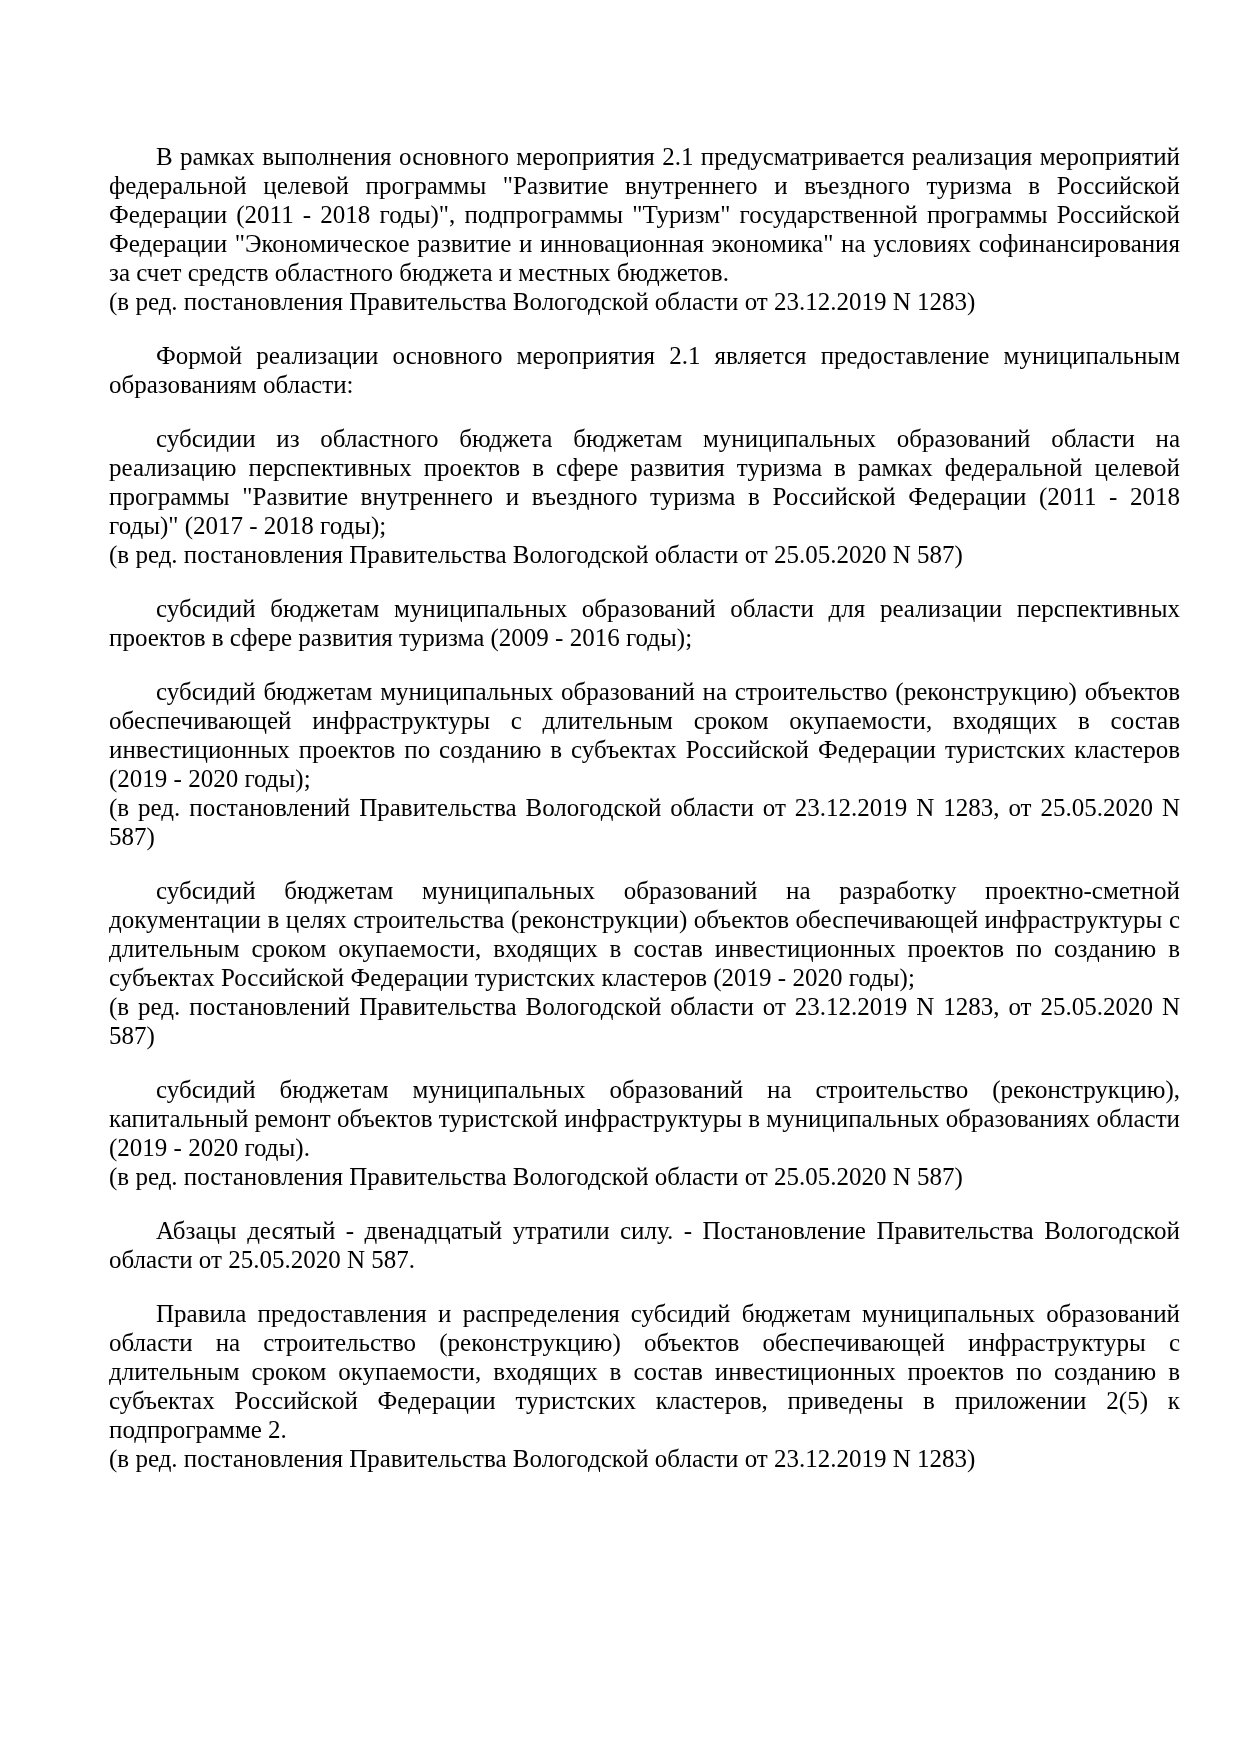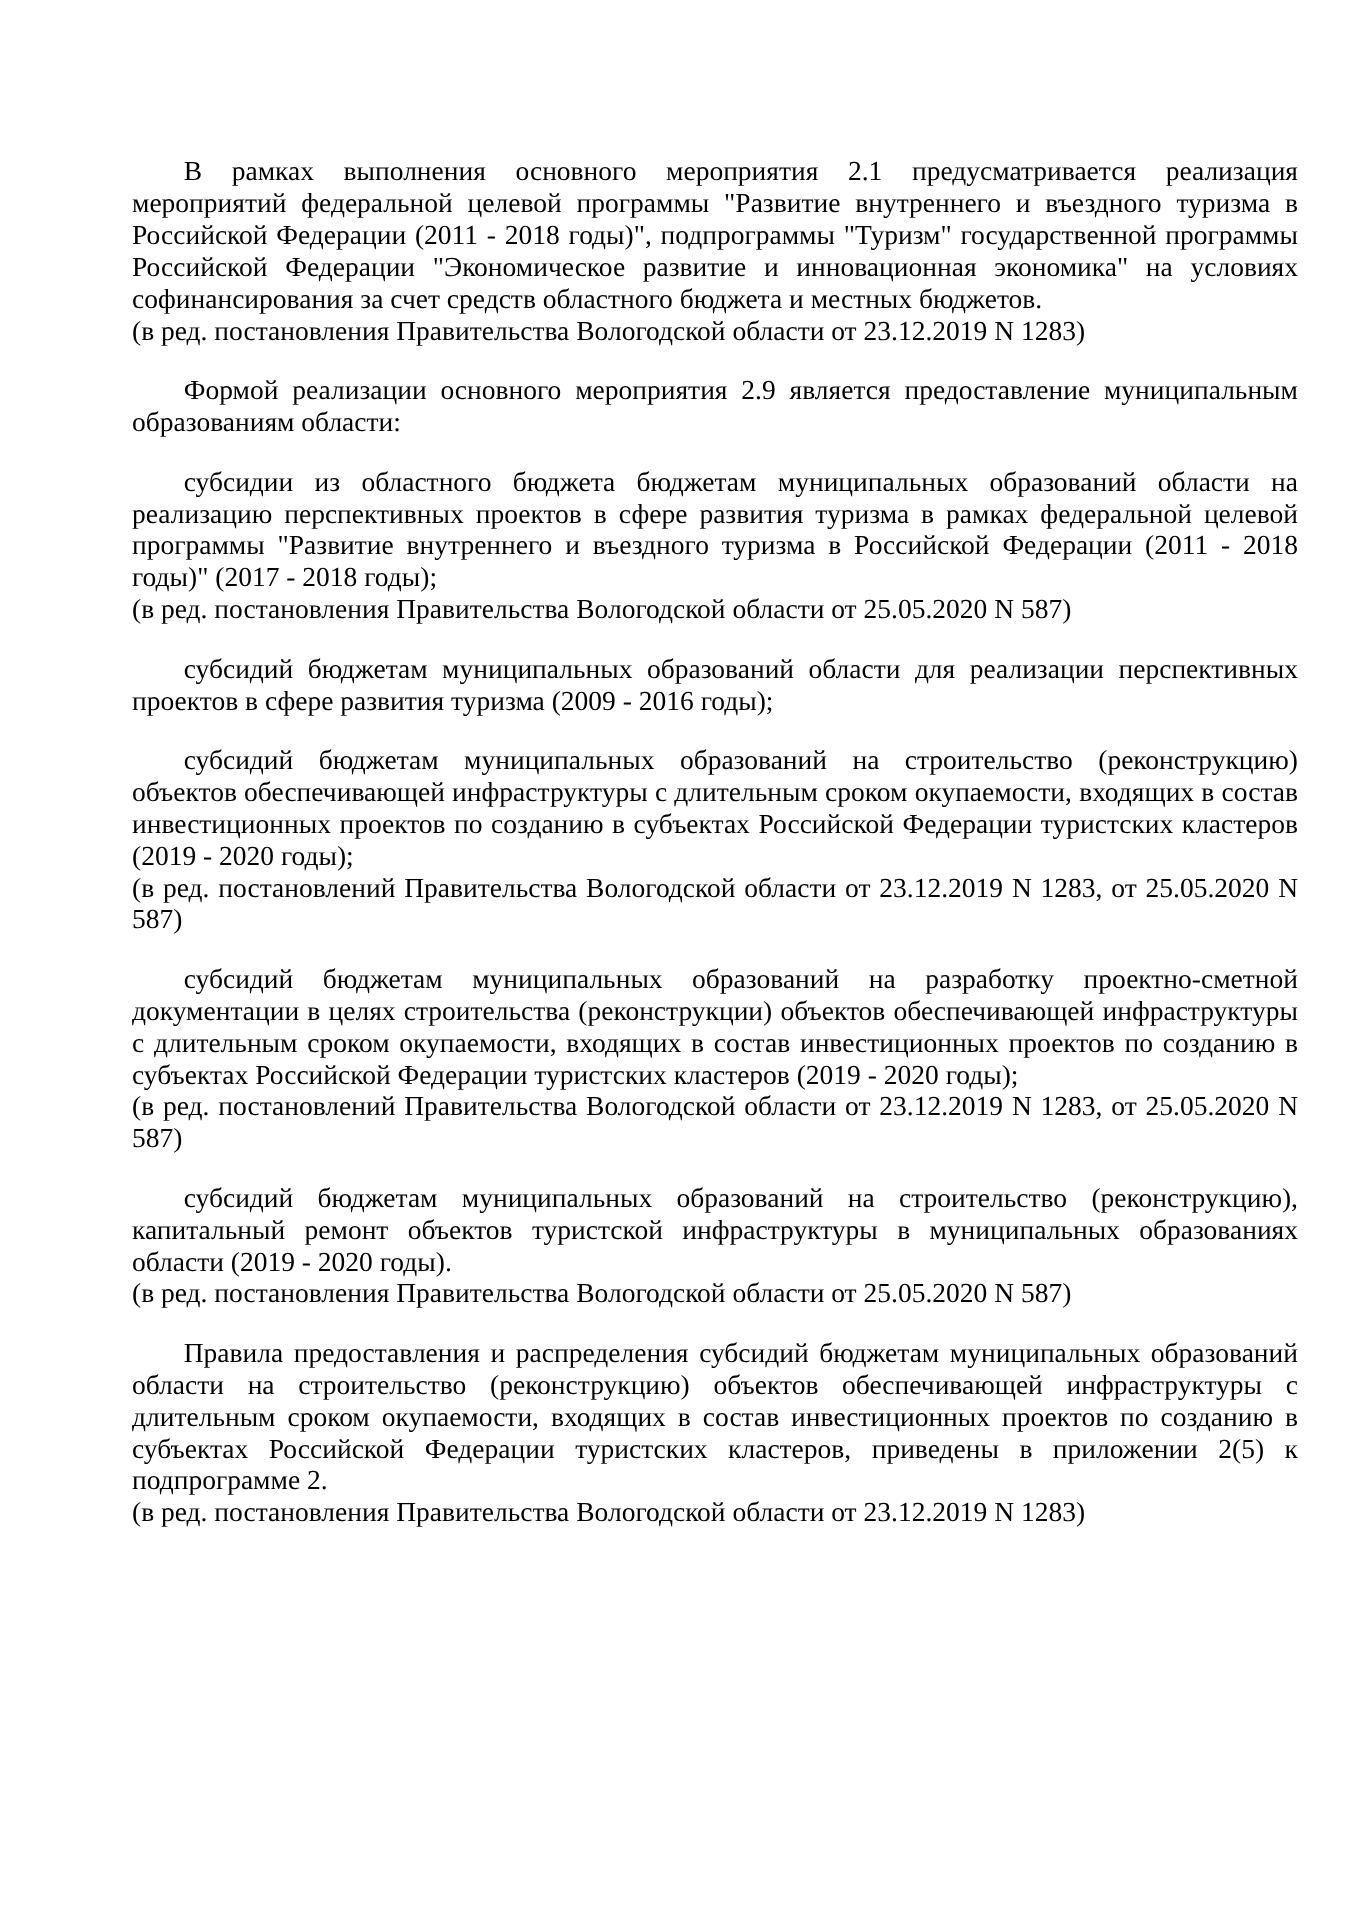--- a/index.html
+++ b/index.html
@@ -17,21 +17,21 @@
     -webkit-font-smoothing: antialiased;
   }
   .page {
     box-sizing: border-box;
     width: 1240px;
     height: 1754px;
     padding: 142px 60px 40px 105px;
     overflow: hidden;
   }
   .block {
-    margin: 0 0 25px 15px;
+    margin: 0 0 25px 4px;
   }
   .block p {
     margin: 0;
     padding: 0;
     text-align: justify;
   }
   p.para {
     text-indent: 47px;
   }
   p.note {
@@ -42,21 +42,21 @@
 <body>
 
 <div class="page">
 
   <div class="block">
     <p class="para">В рамках выполнения основного мероприятия 2.1 предусматривается реализация мероприятий федеральной целевой программы "Развитие внутреннего и въездного туризма в Российской Федерации (2011 - 2018 годы)", подпрограммы "Туризм" государственной программы Российской Федерации "Экономическое развитие и инновационная экономика" на условиях софинансирования за счет средств областного бюджета и местных бюджетов.</p>
     <p class="note">(в ред. постановления Правительства Вологодской области от 23.12.2019 N 1283)</p>
   </div>
 
   <div class="block">
-    <p class="para">Формой реализации основного мероприятия 2.9 является предоставление муниципальным образованиям области:</p>
+    <p class="para">Формой реализации основного мероприятия 2.1 является предоставление муниципальным образованиям области:</p>
   </div>
 
   <div class="block">
     <p class="para">субсидии из областного бюджета бюджетам муниципальных образований области на реализацию перспективных проектов в сфере развития туризма в рамках федеральной целевой программы "Развитие внутреннего и въездного туризма в Российской Федерации (2011 - 2018 годы)" (2017 - 2018 годы);</p>
     <p class="note">(в ред. постановления Правительства Вологодской области от 25.05.2020 N 587)</p>
   </div>
 
   <div class="block">
     <p class="para">субсидий бюджетам муниципальных образований области для реализации перспективных проектов в сфере развития туризма (2009 - 2016 годы);</p>
   </div>
@@ -69,20 +69,23 @@
   <div class="block">
     <p class="para">субсидий бюджетам муниципальных образований на разработку проектно-сметной документации в целях строительства (реконструкции) объектов обеспечивающей инфраструктуры с длительным сроком окупаемости, входящих в состав инвестиционных проектов по созданию в субъектах Российской Федерации туристских кластеров (2019 - 2020 годы);</p>
     <p class="note">(в ред. постановлений Правительства Вологодской области от 23.12.2019 N 1283, от 25.05.2020 N 587)</p>
   </div>
 
   <div class="block">
     <p class="para">субсидий бюджетам муниципальных образований на строительство (реконструкцию), капитальный ремонт объектов туристской инфраструктуры в муниципальных образованиях области (2019 - 2020 годы).</p>
     <p class="note">(в ред. постановления Правительства Вологодской области от 25.05.2020 N 587)</p>
   </div>
 
+  <div class="block">
+    <p class="para">Абзацы десятый - двенадцатый утратили силу. - Постановление Правительства Вологодской области от 25.05.2020 N 587.</p>
+  </div>
 
   <div class="block">
     <p class="para">Правила предоставления и распределения субсидий бюджетам муниципальных образований области на строительство (реконструкцию) объектов обеспечивающей инфраструктуры с длительным сроком окупаемости, входящих в состав инвестиционных проектов по созданию в субъектах Российской Федерации туристских кластеров, приведены в приложении 2(5) к подпрограмме 2.</p>
     <p class="note">(в ред. постановления Правительства Вологодской области от 23.12.2019 N 1283)</p>
   </div>
 
 
 </div>
 
 </body></html>

